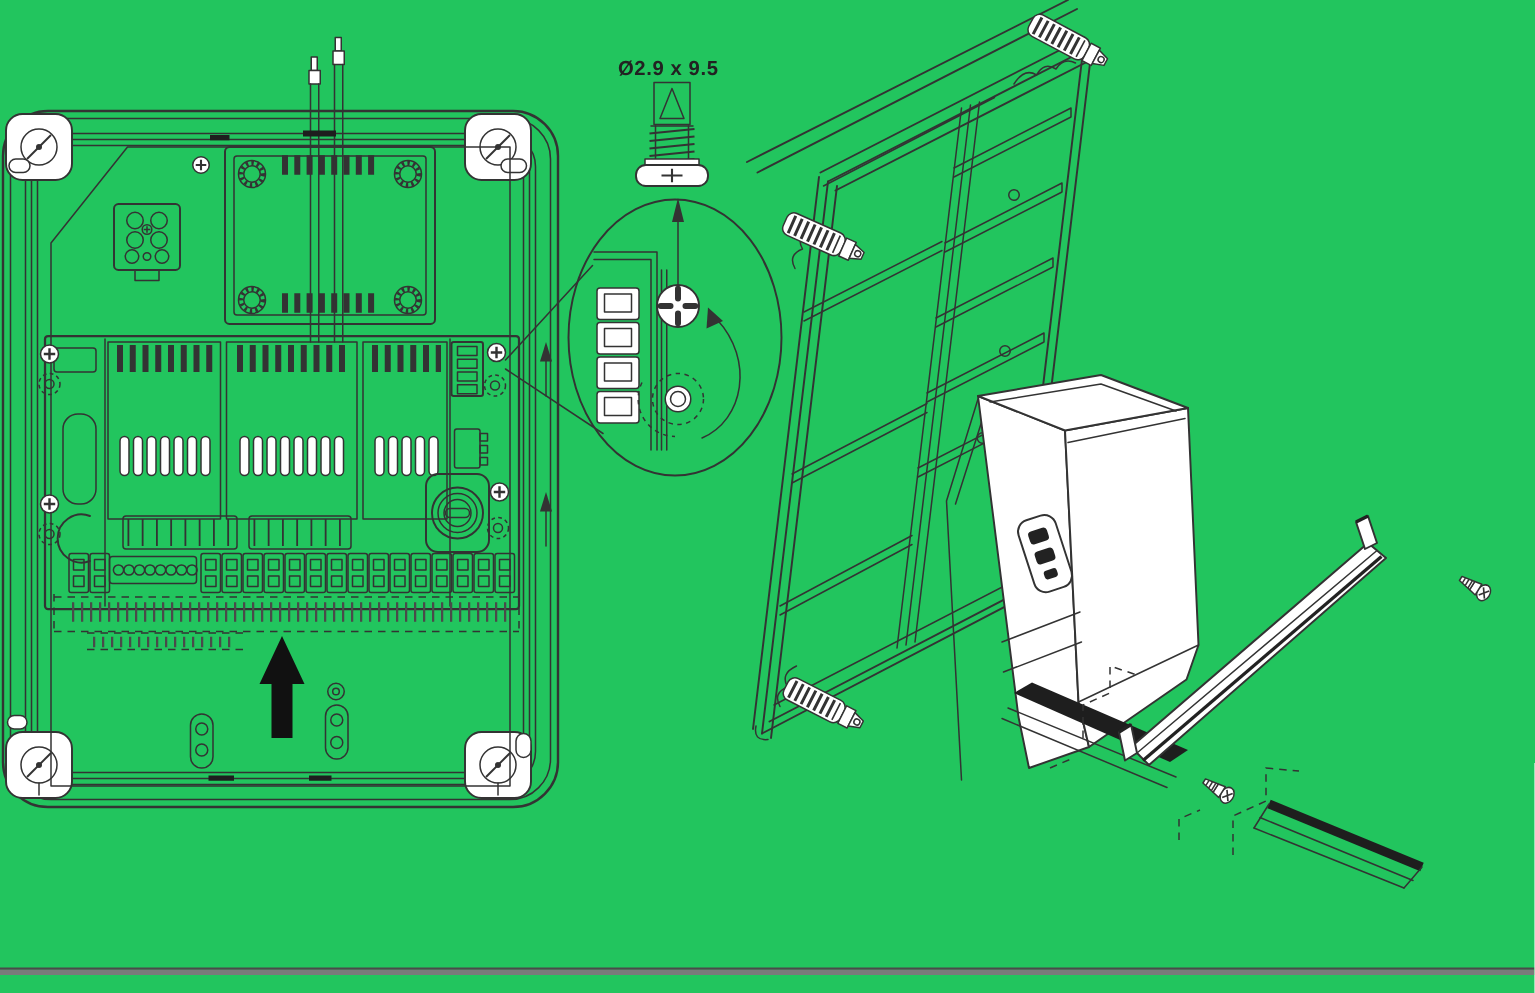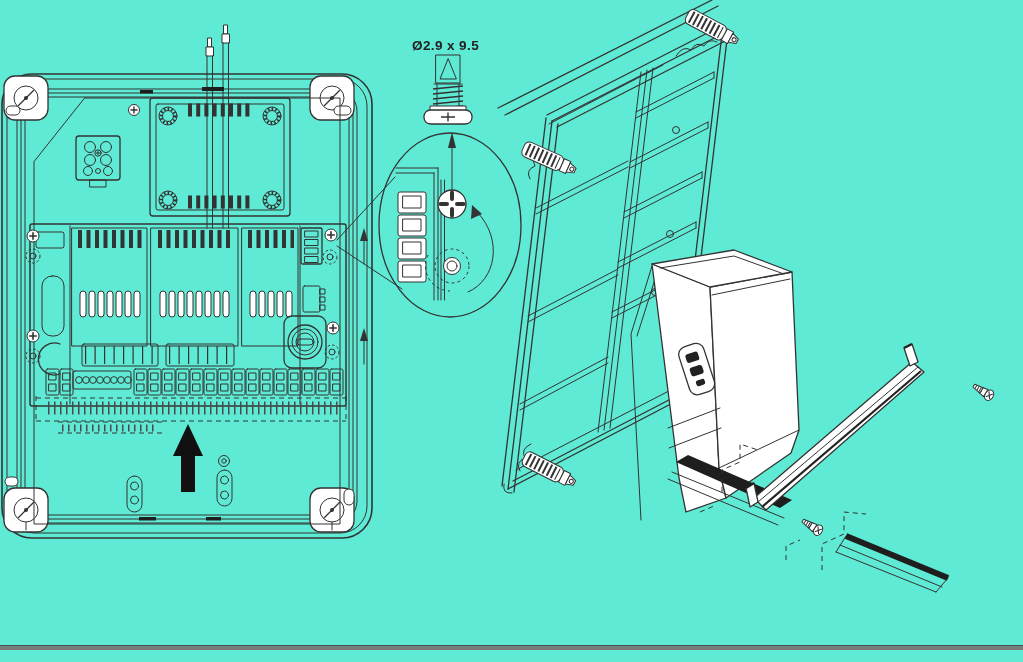--- a/index.html
+++ b/index.html
@@ -1,16 +1,16 @@
 <!DOCTYPE html>
 <html><head>
 <meta charset="utf-8">
 <style>
   html,body{margin:0;padding:0;background:#ffffff;}
-  .stage{position:relative;width:1023px;height:662px;background:#5eead4;overflow:hidden;
+  .stage{position:relative;width:1023px;height:662px;background:#22c55e;overflow:hidden;
          font-family:"Liberation Sans",sans-serif;}
   svg{position:absolute;left:0;top:0;}
   .ln{fill:none;stroke:#333;stroke-width:1.3;stroke-linecap:round;stroke-linejoin:round;}
   .lt{fill:none;stroke:#333;stroke-width:1;stroke-linecap:round;stroke-linejoin:round;}
   .wh{fill:#ffffff;stroke:#333;stroke-width:1.3;stroke-linejoin:round;}
   .whl{fill:#ffffff;stroke:#333;stroke-width:1;stroke-linejoin:round;}
   .blk{fill:#1e1e1e;stroke:none;}
   .dash{fill:none;stroke:#333;stroke-width:1;stroke-dasharray:5,4;}
   .spec{font-family:"Liberation Sans",sans-serif;font-size:13.5px;font-weight:600;
         letter-spacing:.4px;fill:#222;}

